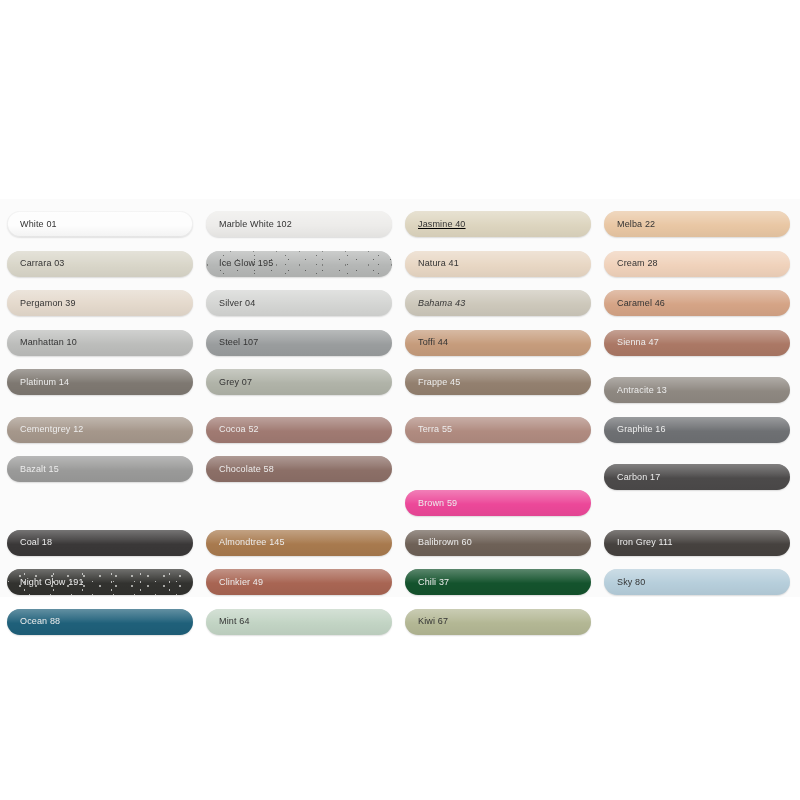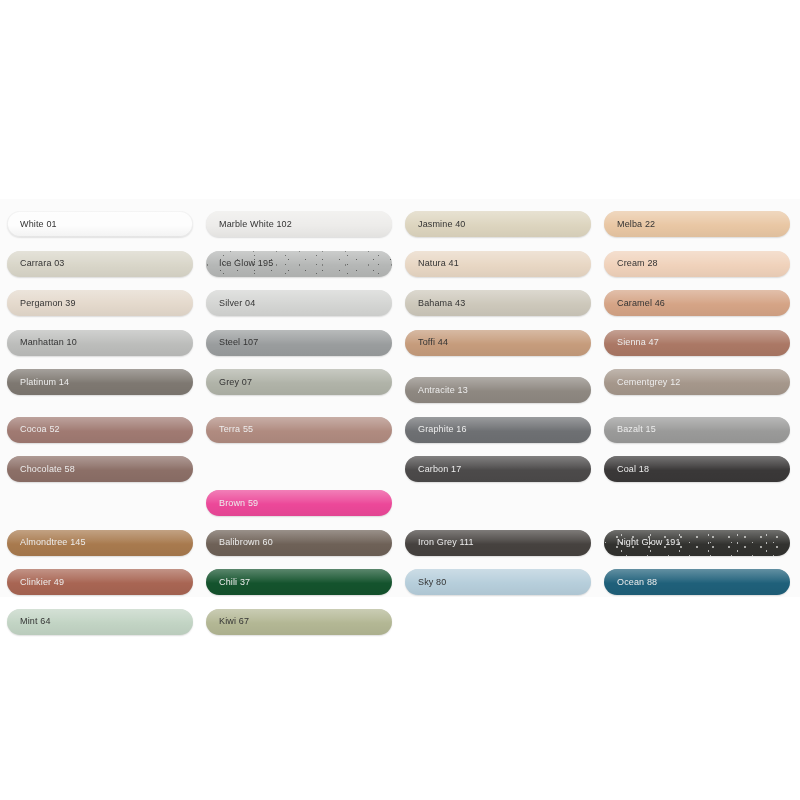--- a/index.html
+++ b/index.html
@@ -107,21 +107,21 @@
 <body style="background: rgb(255, 255, 255);">
 
 <div id="swatch-panel" style="background: rgb(251, 251, 251);">
   <div id="swatch-grid">
       <div class="swatch dark-text outlined" title="White 01" style="background: rgb(253, 253, 253);">
         <span class="swatch-label">White 01</span>
       </div>
       <div class="swatch dark-text" title="Marble White 102" style="background: rgb(237, 236, 234);">
         <span class="swatch-label">Marble White 102</span>
       </div>
-      <div class="swatch dark-text" title="Jasmine 40" style="background: rgb(221, 213, 191);">
+      <div class="swatch dark-text" title="Jasmine 40" style="background: rgb(221, 213, 191); text-decoration: underline;">
         <span class="swatch-label">Jasmine 40</span>
       </div>
       <div class="swatch dark-text" title="Melba 22" style="background: rgb(233, 199, 164);">
         <span class="swatch-label">Melba 22</span>
       </div>
       <div class="swatch dark-text" title="Carrara 03" style="background: rgb(217, 214, 201);">
         <span class="swatch-label">Carrara 03</span>
       </div>
       <div class="swatch dark-text speckle-dark" title="Ice Glow 195" style="background: rgb(181, 183, 182);">
         <span class="swatch-label">Ice Glow 195</span>
@@ -131,21 +131,21 @@
       </div>
       <div class="swatch dark-text" title="Cream 28" style="background: rgb(240, 210, 187);">
         <span class="swatch-label">Cream 28</span>
       </div>
       <div class="swatch dark-text" title="Pergamon 39" style="background: rgb(228, 217, 204);">
         <span class="swatch-label">Pergamon 39</span>
       </div>
       <div class="swatch dark-text" title="Silver 04" style="background: rgb(212, 213, 211);">
         <span class="swatch-label">Silver 04</span>
       </div>
-      <div class="swatch dark-text" title="Bahama 43" style="background: rgb(205, 200, 187);">
+      <div class="swatch dark-text" title="Bahama 43" style="background: rgb(205, 200, 187); font-style: italic;">
         <span class="swatch-label">Bahama 43</span>
       </div>
       <div class="swatch dark-text" title="Caramel 46" style="background: rgb(213, 164, 134);">
         <span class="swatch-label">Caramel 46</span>
       </div>
       <div class="swatch dark-text" title="Manhattan 10" style="background: rgb(188, 189, 187);">
         <span class="swatch-label">Manhattan 10</span>
       </div>
       <div class="swatch dark-text" title="Steel 107" style="background: rgb(154, 157, 158);">
         <span class="swatch-label">Steel 107</span>
@@ -155,20 +155,23 @@
       </div>
       <div class="swatch light-text" title="Sienna 47" style="background: rgb(171, 120, 101);">
         <span class="swatch-label">Sienna 47</span>
       </div>
       <div class="swatch light-text" title="Platinum 14" style="background: rgb(126, 120, 113);">
         <span class="swatch-label">Platinum 14</span>
       </div>
       <div class="swatch dark-text" title="Grey 07" style="background: rgb(176, 179, 168);">
         <span class="swatch-label">Grey 07</span>
       </div>
+      <div class="swatch light-text" title="Frappe 45" style="background: rgb(147, 128, 111);">
+        <span class="swatch-label">Frappe 45</span>
+      </div>
       <div class="swatch light-text" title="Antracite 13" style="background: rgb(142, 136, 129); margin-top: 8px;">
         <span class="swatch-label">Antracite 13</span>
       </div>
       <div class="swatch light-text" title="Cementgrey 12" style="background: rgb(165, 151, 139);">
         <span class="swatch-label">Cementgrey 12</span>
       </div>
       <div class="swatch light-text" title="Cocoa 52" style="background: rgb(160, 122, 114);">
         <span class="swatch-label">Cocoa 52</span>
       </div>
       <div class="swatch light-text" title="Terra 55" style="background: rgb(176, 139, 128);">
@@ -179,21 +182,21 @@
       </div>
       <div class="swatch light-text" title="Bazalt 15" style="background: rgb(154, 154, 153);">
         <span class="swatch-label">Bazalt 15</span>
       </div>
       <div class="swatch light-text" title="Chocolate 58" style="background: rgb(140, 111, 103);">
         <span class="swatch-label">Chocolate 58</span>
       </div>
       <div class="swatch light-text" title="Brown 59" style="background: #ec4899; margin-top: 34px;">
         <span class="swatch-label">Brown 59</span>
       </div>
-      <div class="swatch light-text" title="Carbon 17" style="background: rgb(76, 74, 74);">
+      <div class="swatch light-text" title="Carbon 17" style="background: rgb(76, 74, 74); margin-top: 8px;">
         <span class="swatch-label">Carbon 17</span>
       </div>
       <div class="swatch light-text" title="Coal 18" style="background: rgb(58, 56, 56);">
         <span class="swatch-label">Coal 18</span>
       </div>
       <div class="swatch light-text" title="Almondtree 145" style="background: rgb(168, 122, 78);">
         <span class="swatch-label">Almondtree 145</span>
       </div>
       <div class="swatch light-text" title="Balibrown 60" style="background: rgb(110, 97, 87);">
         <span class="swatch-label">Balibrown 60</span>

